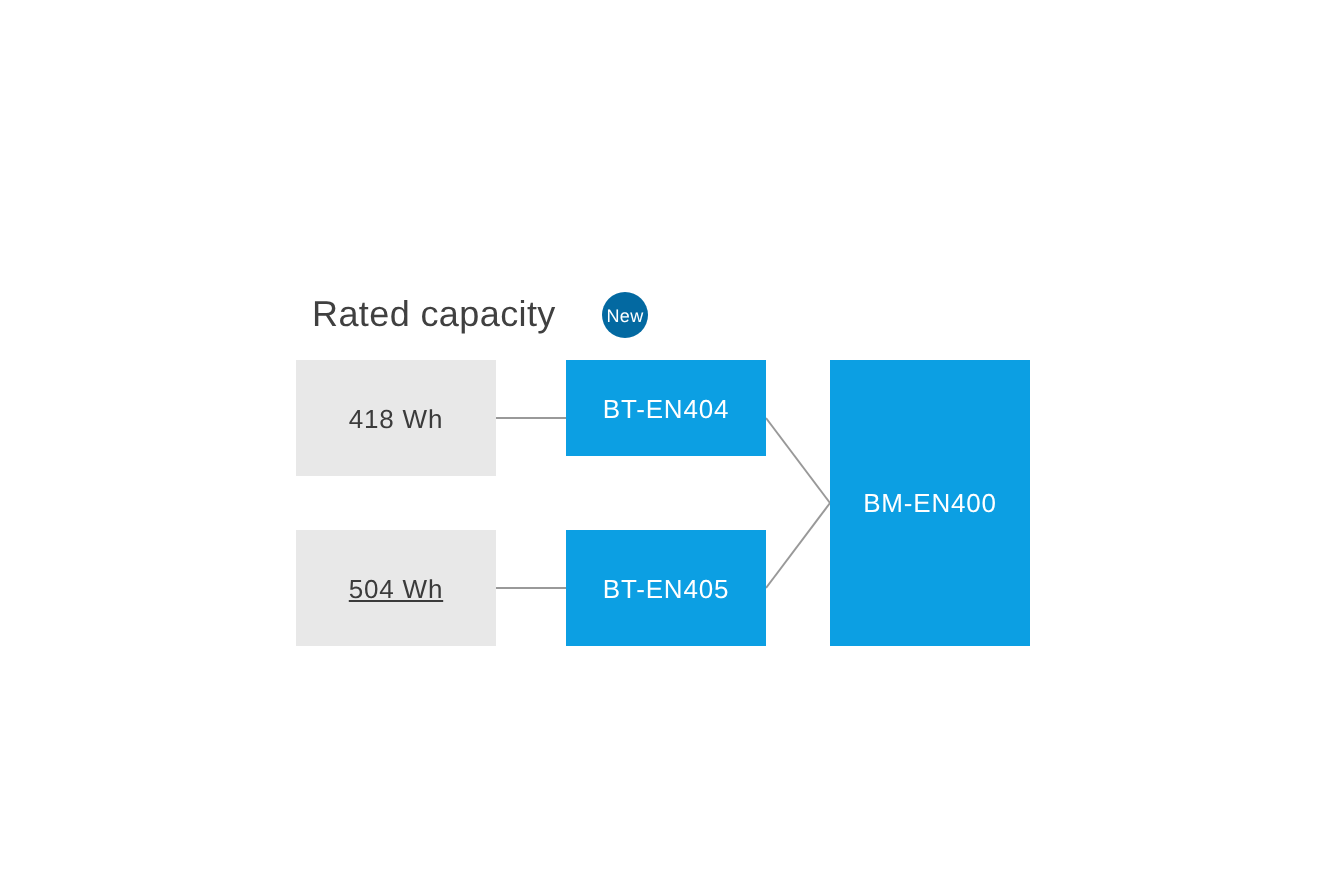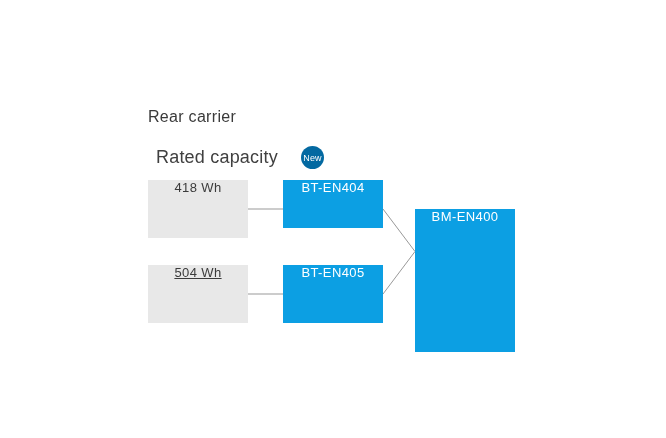--- a/index.html
+++ b/index.html
@@ -53,52 +53,51 @@
     left: 330px;
     top: 151px;
     font-size: 12.5px;
     line-height: 15px;
     color: #3b3b3b;
     letter-spacing: 0.2px;
   }
   .box {
     position: absolute;
     display: flex;
-    align-items: flex-start;
+    align-items: center;
     justify-content: center;
     letter-spacing: 0.4px;
   }
   .box.gray {
     background: #e8e8e8;
     color: #3b3b3b;
     font-size: 13px;
   }
   .box.blue {
     background: #0c9fe3;
     color: #ffffff;
     font-size: 13px;
   }
   .capacity-1 { left: 148px; top: 180px; width: 100px; height: 58px; }
   .capacity-2 { left: 148px; top: 265px; width: 100px; height: 58px; text-decoration: underline; }
   .battery-1  { left: 283px; top: 180px; width: 100px; height: 48px; }
   .battery-2  { left: 283px; top: 265px; width: 100px; height: 58px; }
-  .mount-box  { left: 415px; top: 180px; width: 100px; height: 143px; font-size: 14px; margin-top: 29px; }
+  .mount-box  { left: 415px; top: 180px; width: 100px; height: 143px; font-size: 14px; }
   .connectors {
     position: absolute;
     left: 0;
     top: 0;
     pointer-events: none;
   }
 </style>
 </head>
 <body>
 
 <div class="canvas">
 
-  <div class="page-title">Rear carrier</div>
 
   <div class="col-label">Rated capacity</div>
 
   <div class="new-badge">
     <span>New</span>
   </div>
 
 
   <svg class="connectors" width="666" height="438">
     <line x1="248" y1="209" x2="283" y2="209" stroke-width="1" stroke="#999999"></line>

